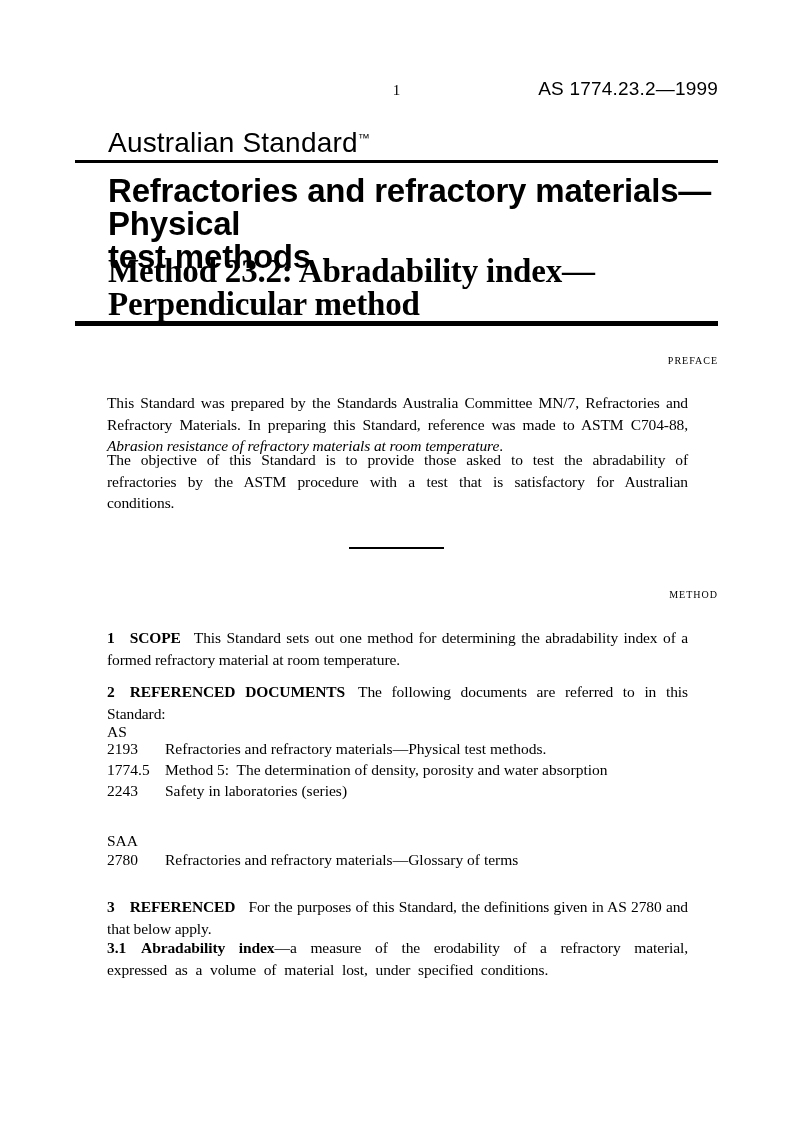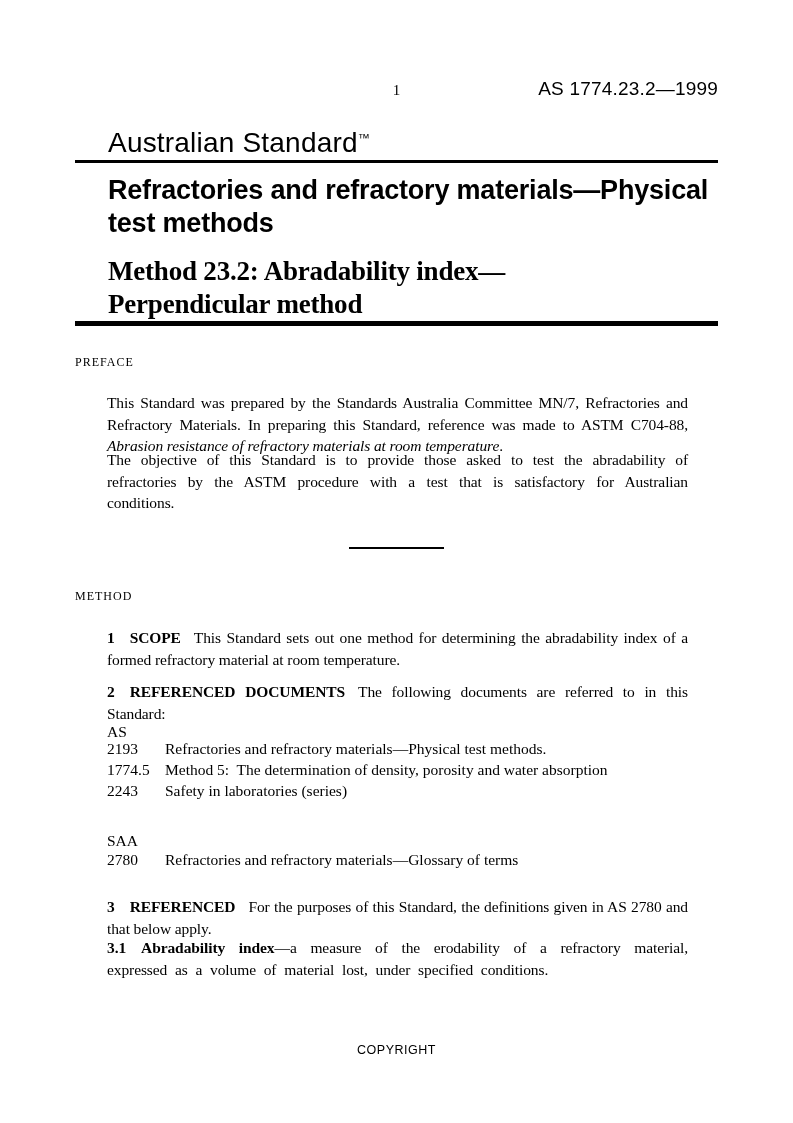--- a/index.html
+++ b/index.html
@@ -29,28 +29,28 @@
   }
   .tm{font-size:12px;vertical-align:10px;letter-spacing:0;}
   
   .rule{position:absolute;left:75px;width:643px;background:#000;}
   .rule.thin{top:160px;height:3px;}
   .rule.thick{top:321px;height:5px;}
   
   .doc-title{
     position:absolute;left:108px;width:625px;
     font-family:"Liberation Sans", sans-serif;font-weight:bold;
-    font-size:27px;line-height:33px;letter-spacing:-.2px;
+    font-size:33px;line-height:33px;letter-spacing:-.2px;
   }
   .doc-title.t1{top:174px;}
   .doc-title.t2{top:255px;font-family:Liberation Serif, serif;}
   
   .center-head{
-    position:absolute;left:75px;width:643px;text-align:left;
-    font-size:12px;letter-spacing:1px;
+    position:absolute;left:75px;width:643px;text-align:right;
+    font-size:10px;letter-spacing:1px;
   }
   .preface-head{top:355px;}
   .method-head{top:589px;}
   
   .body{
     position:absolute;left:107px;width:581px;margin:0;
     font-size:15.5px;line-height:21.5px;text-align:justify;
     letter-spacing:-.1px;
   }
   .p1{top:392px;}
@@ -152,15 +152,14 @@
     <span class="ref-title">Refractories and refractory materials—Glossary of terms</span>
   </div>
 
   <div class="ref-label saa-label">SAA</div>
 
 
   <p class="body sec3"><b class="secnum">3</b><b class="sectitle">REFERENCED</b><span>For the purposes of this Standard, the definitions given in AS 2780 and that below apply.</span></p>
 
   <p class="body def"><b class="secnum">3.1</b><b>Abradability index</b><span>—a measure of the erodability of a refractory material, expressed as a volume of material lost, under specified conditions.</span></p>
 
-  <div class="copyright">COPYRIGHT</div>
 
 </div>
 
 </body></html>

